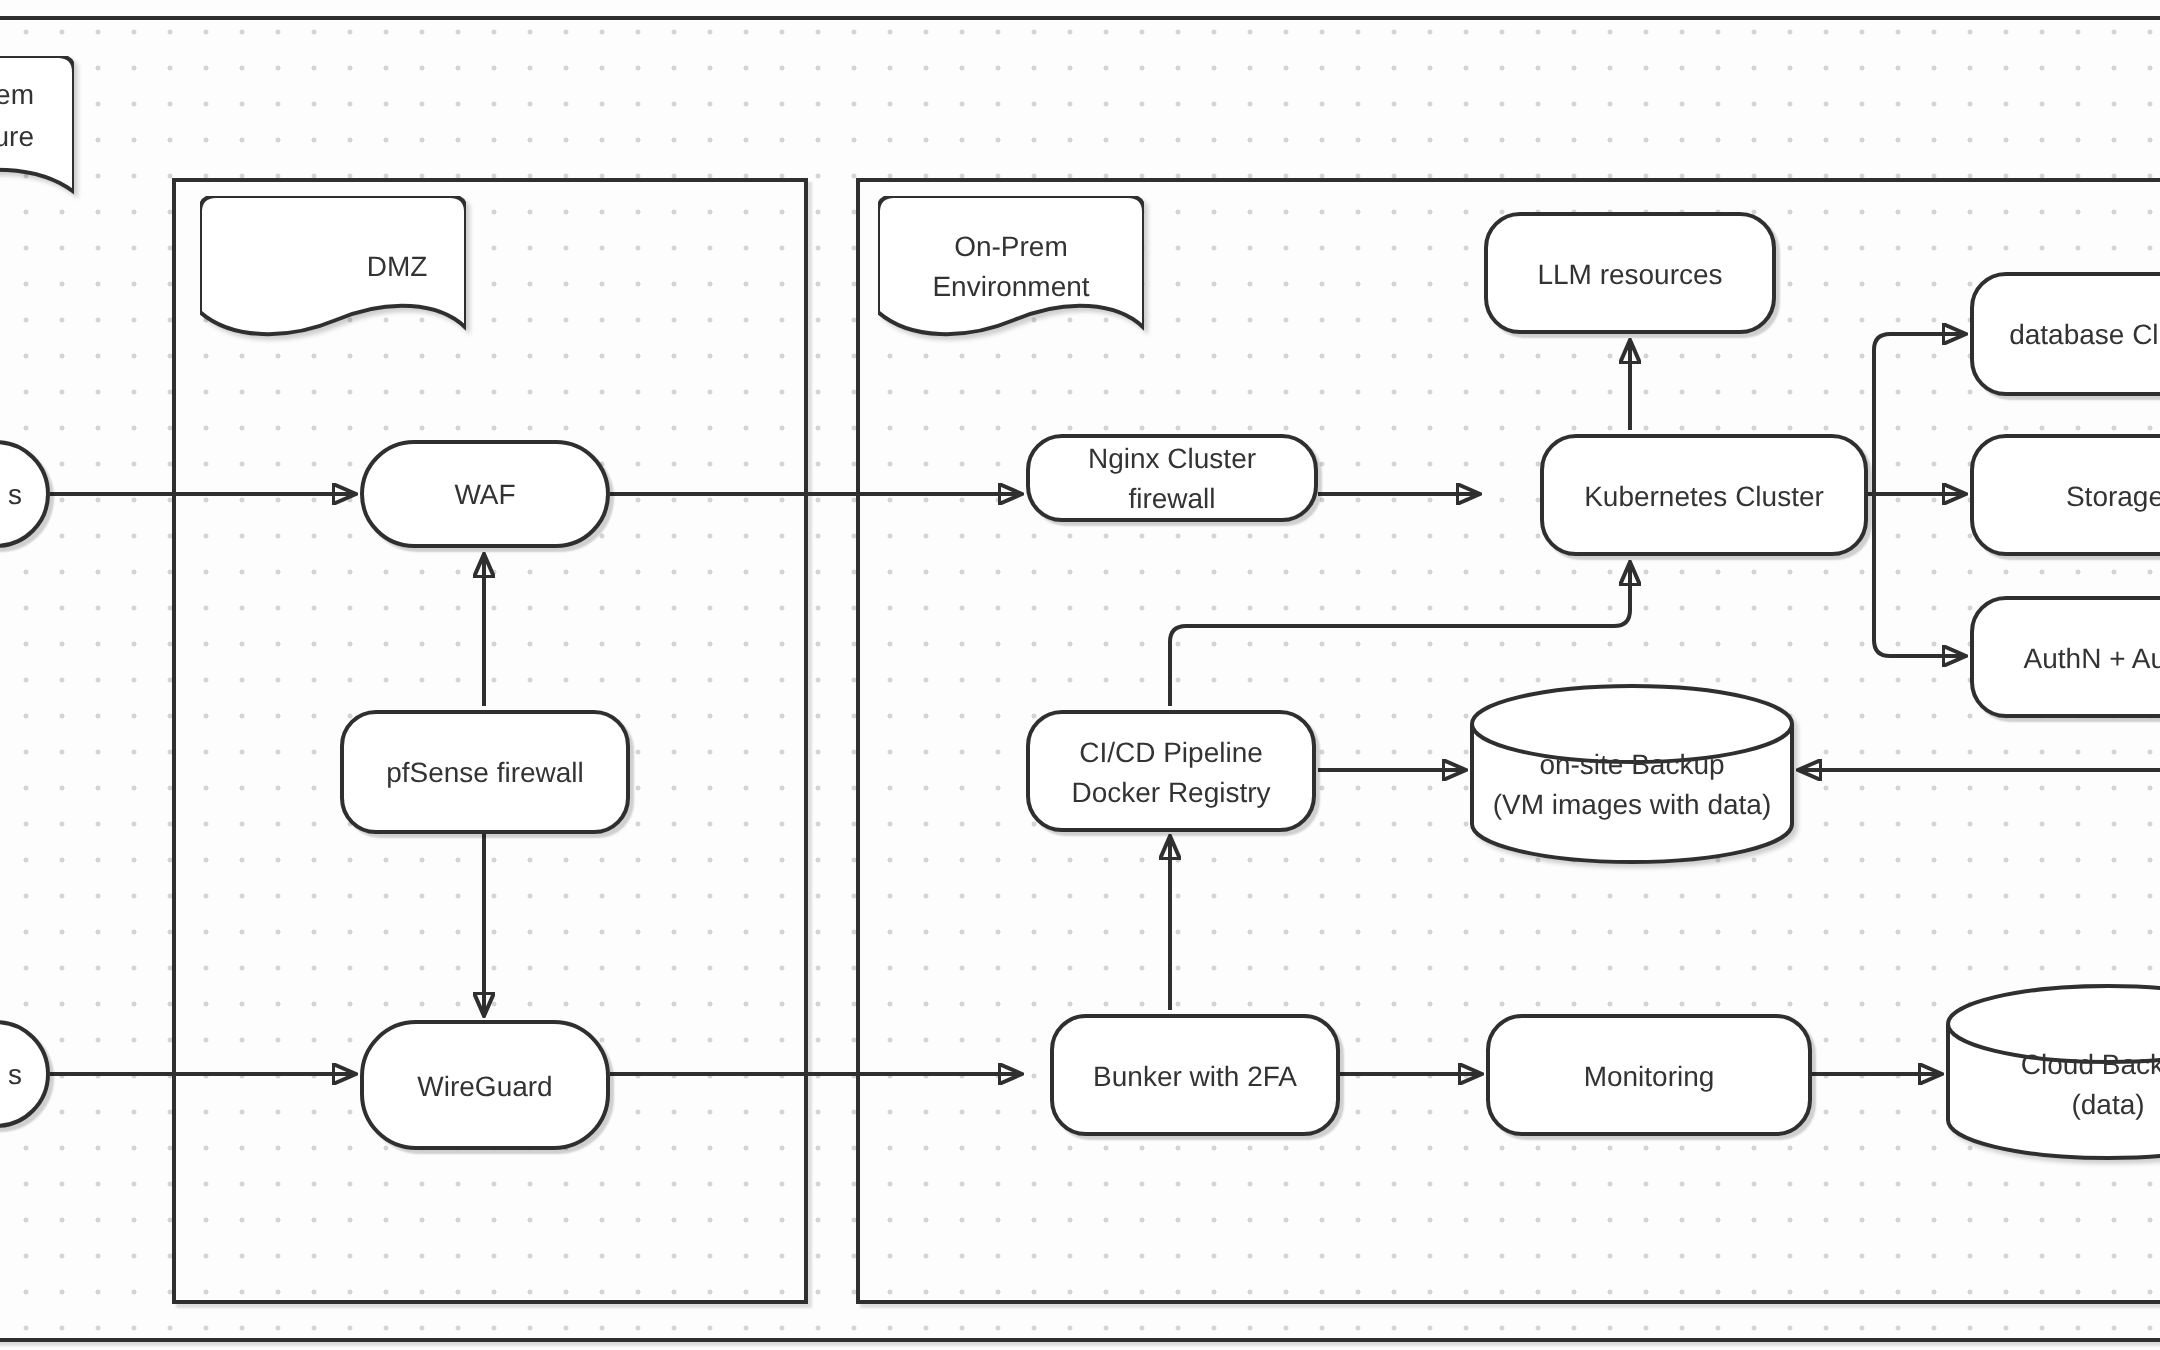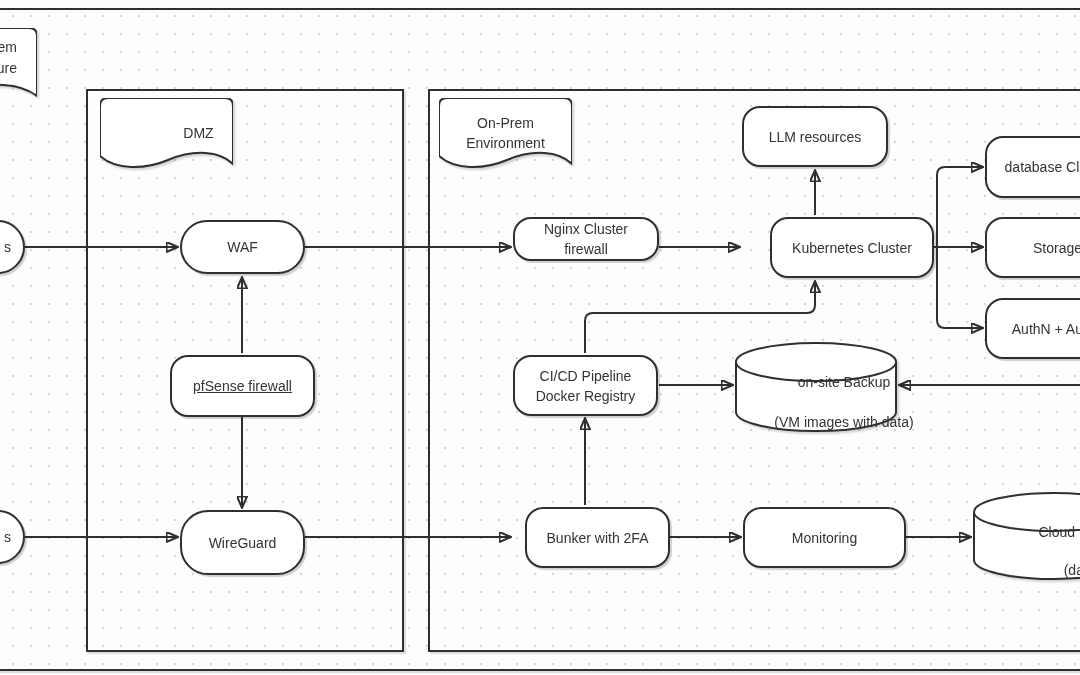--- a/index.html
+++ b/index.html
@@ -14,21 +14,21 @@
   .node{
     position:absolute;background:#fff;border:2px solid #2f2f2f;border-radius:18px;
     display:flex;align-items:center;justify-content:center;text-align:center;
     font-size:14px;line-height:20px;box-shadow:2px 2px 1px rgba(0,0,0,0.18);
     box-sizing:border-box;
   }
   .stadium{border-radius:28px;}
   .shape{position:absolute;}
   .shape > svg{position:absolute;left:0;top:0;filter:drop-shadow(2px 2px 1px rgba(0,0,0,0.18));}
   .shape .lbl{position:relative;width:100%;height:100%;display:flex;flex-direction:column;align-items:center;justify-content:center;text-align:center;font-size:14px;line-height:20px;}
-  .cyl .lbl{justify-content:space-between;padding-top:30px;box-sizing:border-box;margin-left:28px;}
+  .cyl .lbl{justify-content:flex-start;padding-top:30px;box-sizing:border-box;}
   .cut-left-label{position:absolute;left:102px;top:50%;transform:translateY(-50%);font-size:14px;}
   .note-cut-text{position:absolute;right:20px;top:9px;text-align:right;font-size:14px;line-height:21px;}
   #edges{position:absolute;left:0;top:0;pointer-events:none;}
   #edges path{stroke:#2f2f2f;stroke-width:2;fill:none;}
   .two-line span{display:block;}
 </style>
 </head>
 <body>
 
 <div id="app">
@@ -98,21 +98,21 @@
     <span class="cut-left-label">s</span>
   </div>
 
   <div class="node stadium" style="left:180px;top:220px;width:125px;height:54px;">
     <span>WAF</span>
   </div>
   <div class="node stadium" style="left:180px;top:510px;width:125px;height:65px;">
     <span>WireGuard</span>
   </div>
 
-  <div class="node" style="left:170px;top:355px;width:145px;height:62px;text-decoration:underline;">
+  <div class="node" style="left:170px;top:355px;width:145px;height:62px;">
     <span>pfSense firewall</span>
   </div>
 
   <div class="node" style="left:513px;top:217px;width:146px;height:44px;">
     <div class="two-line">
       <span>Nginx Cluster</span>
       <span>firewall</span>
     </div>
   </div>
 

